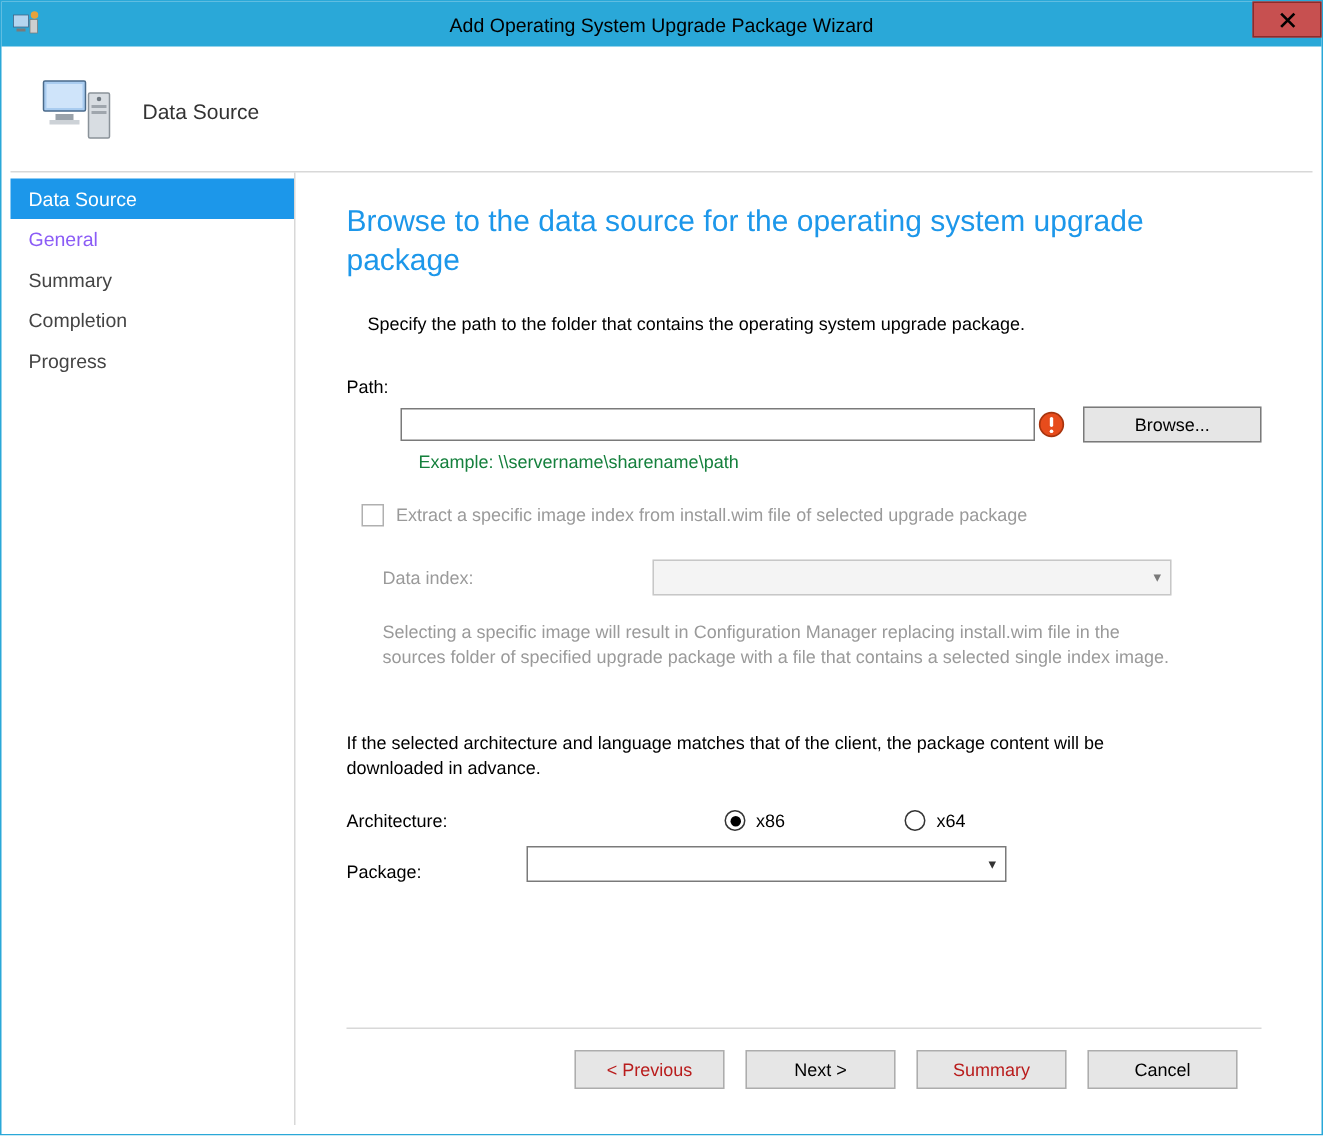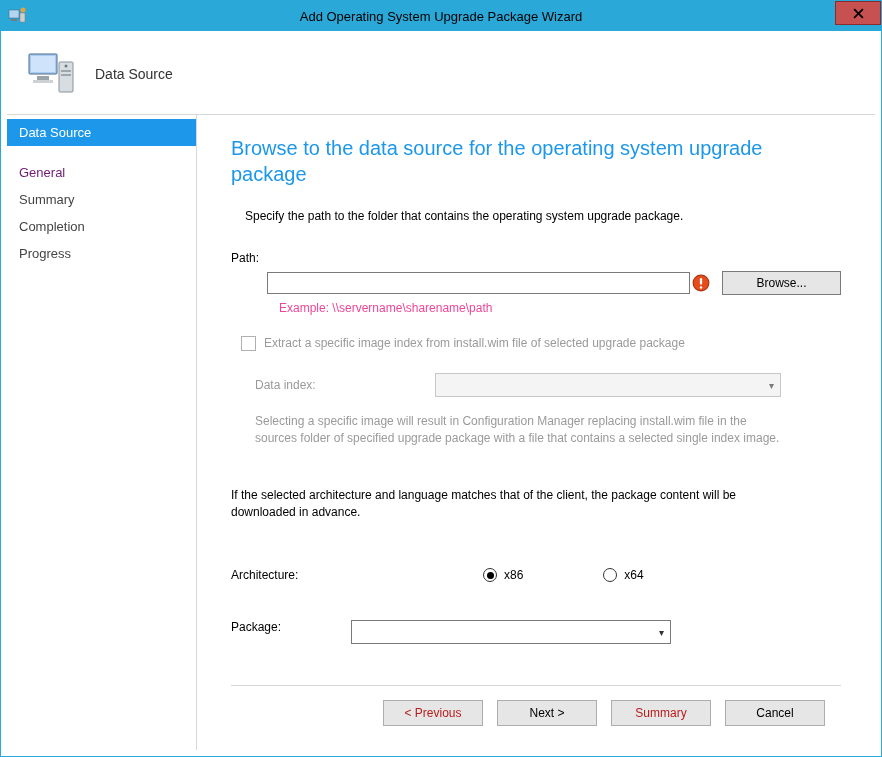--- a/index.html
+++ b/index.html
@@ -143,21 +143,21 @@
     width: 119px;
     height: 24px;
     border: 1px solid #7a7a7a;
     background: #e6e6e6;
     font-size: 12px;
     cursor: pointer;
     margin-left: 10px;
   }
   .example {
     font-size: 12px;
-    color: #ec4899;
+    color: #15803d;
     margin: 6px 0 20px 48px;
   }
   .checkbox-row {
     display: flex;
     align-items: flex-start;
     gap: 8px;
     margin: 0 60px 16px 10px;
   }
   .chk {
     width: 15px;
@@ -200,23 +200,22 @@
     margin: 6px 60px 40px 24px;
   }
   .arch-note {
     font-size: 12px;
     color: #000;
     margin: 0 40px 20px 0;
     line-height: 1.4;
   }
   .form-row {
     display: flex;
-    align-items: flex-start;
+    align-items: flex-end;
     margin-bottom: 10px;
-    margin-top: 28px;
   }
   .form-label {
     width: 120px;
     font-size: 12px;
     color: #000;
   }
   .radio-group {
     display: flex;
     gap: 80px;
     margin-left: 132px;
@@ -308,21 +307,21 @@
         <circle cx="41" cy="18" r="1.5" fill="#6f7880"></circle>
       </svg>
     </span>
     <div class="header-title">Data Source</div>
   </div>
 
   <div class="body">
 
     <div class="sidebar">
       <div class="sidebar-item active">Data Source</div>
-      <div class="sidebar-item" style="color:#701a75;margin-top:13px;">General</div>
+      <div class="sidebar-item" style="color:#8b5cf6;">General</div>
       <div class="sidebar-item">Summary</div>
       <div class="sidebar-item">Completion</div>
       <div class="sidebar-item">Progress</div>
     </div>
 
     <div class="content">
 
       <h1 class="page-heading">Browse to the data source for the operating system upgrade package</h1>
 
       <p class="instruction">Specify the path to the folder that contains the operating system upgrade package.</p>

